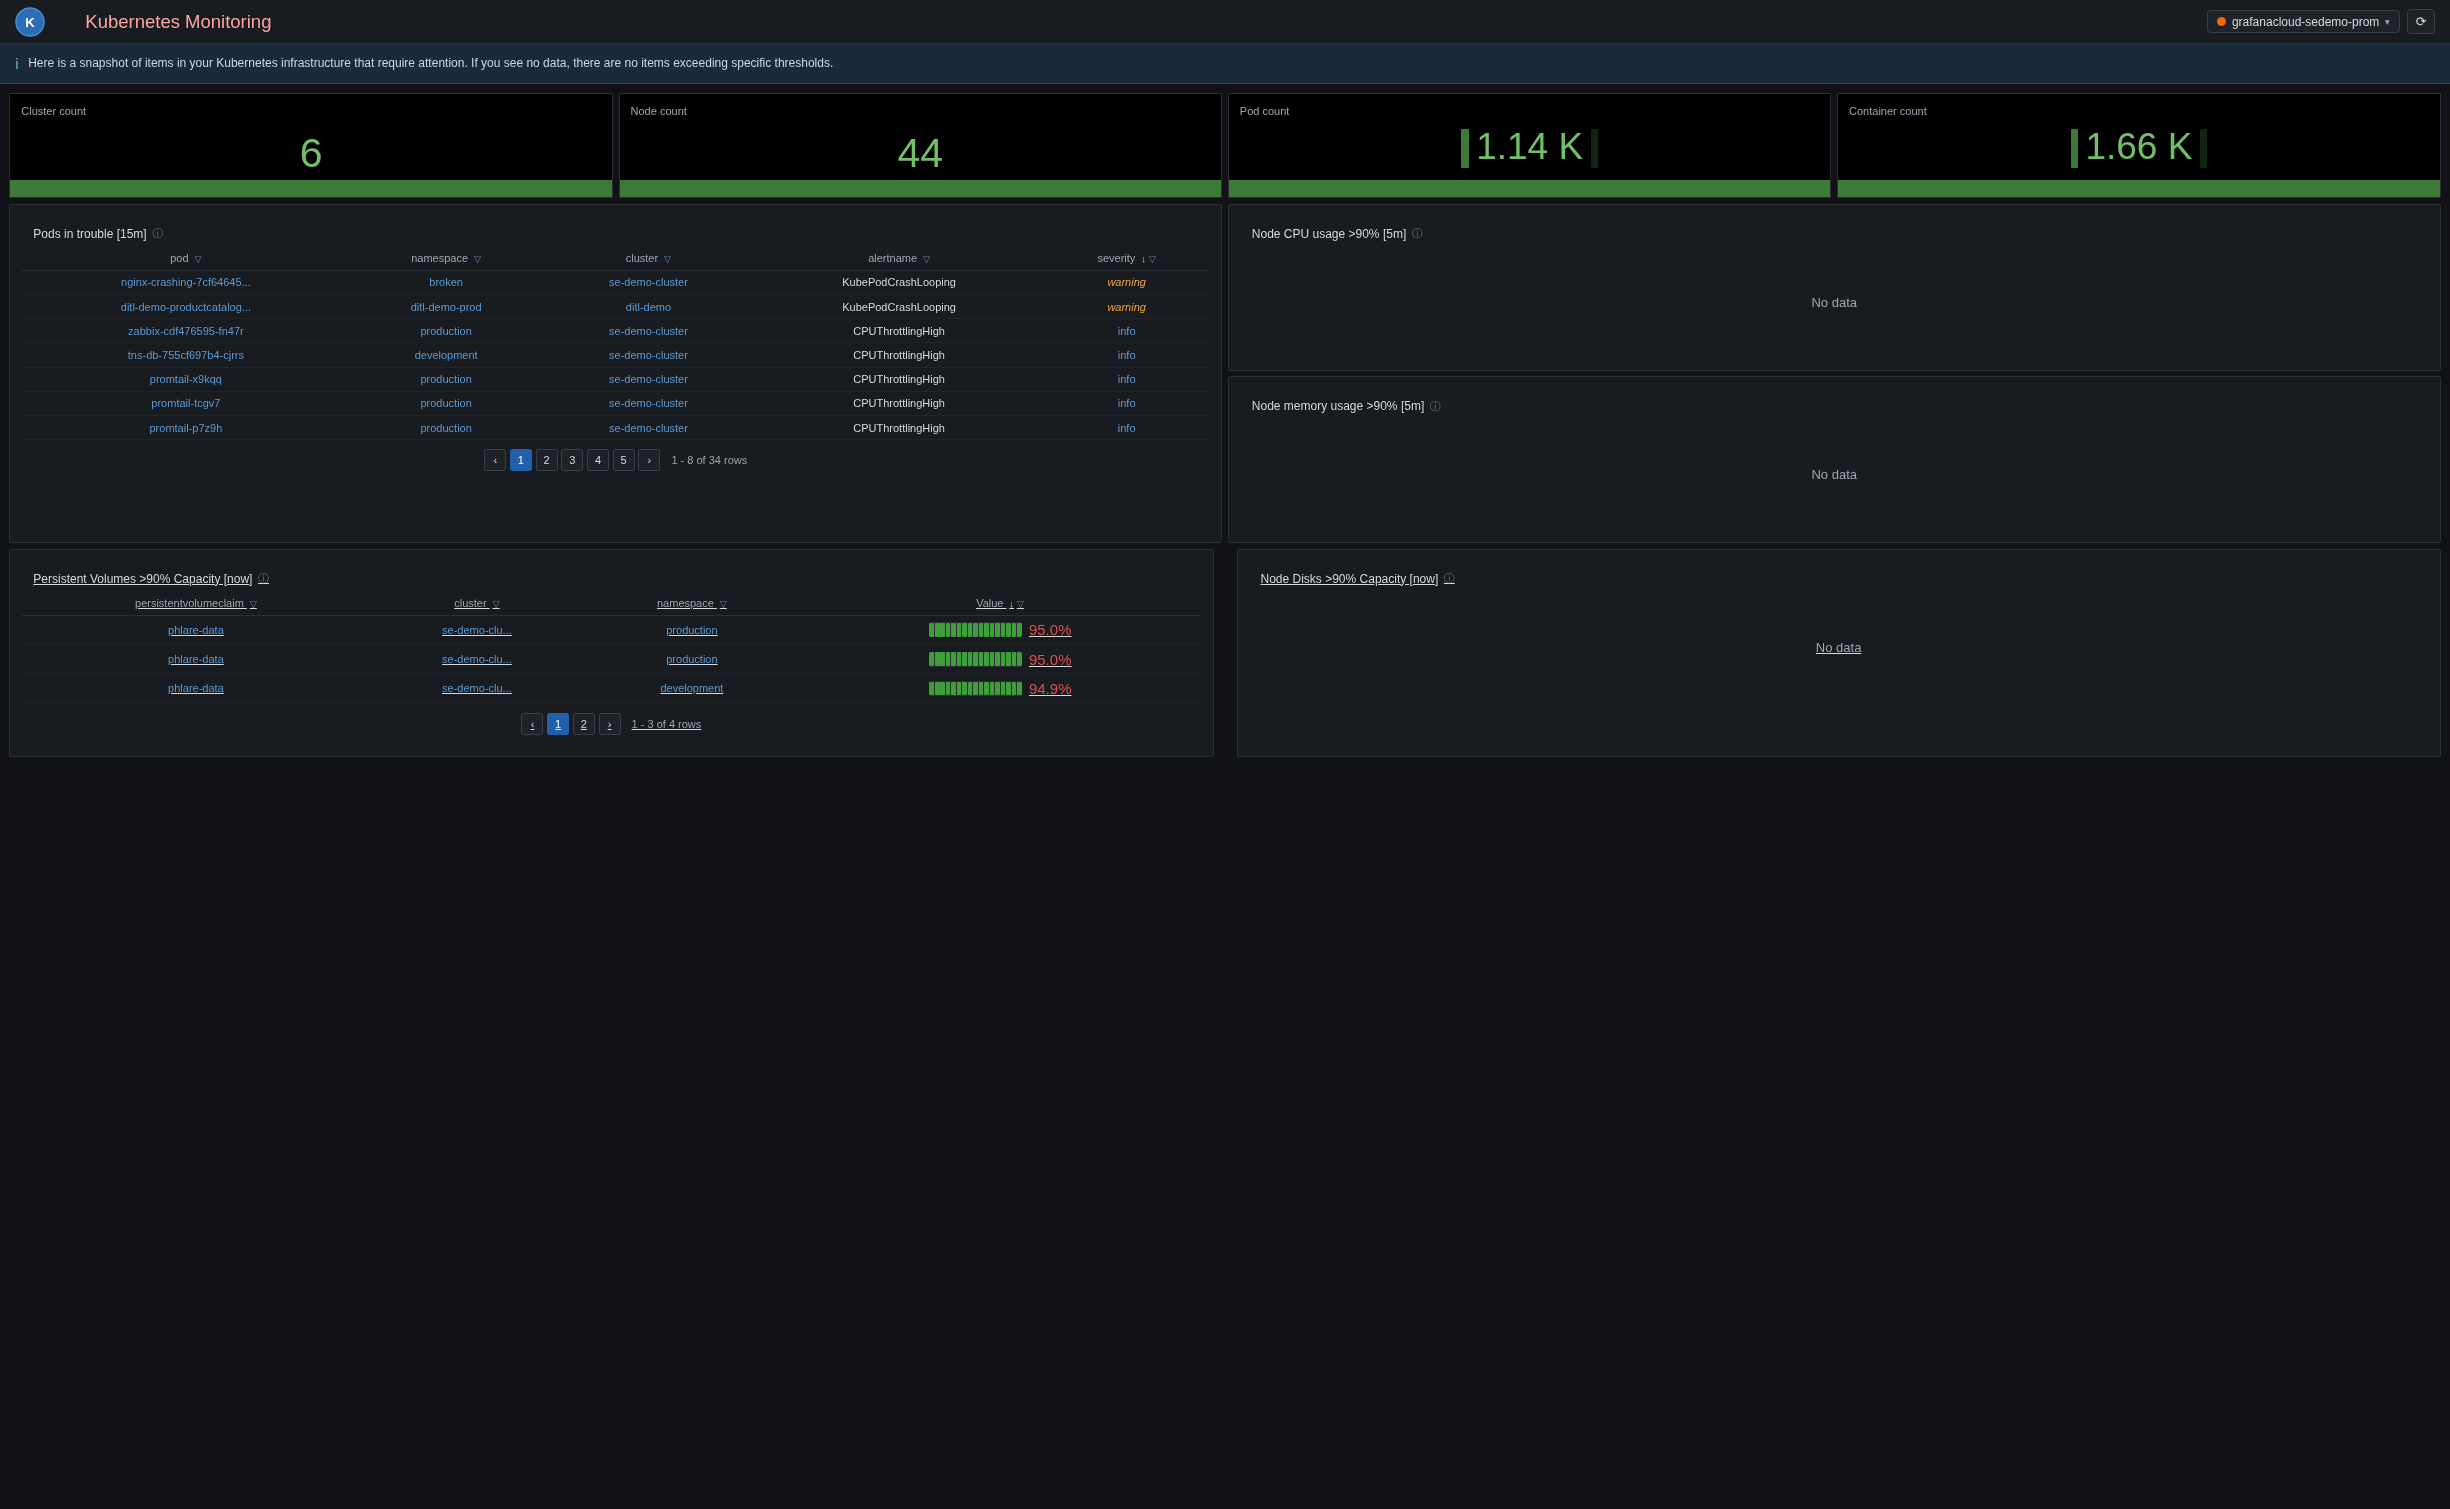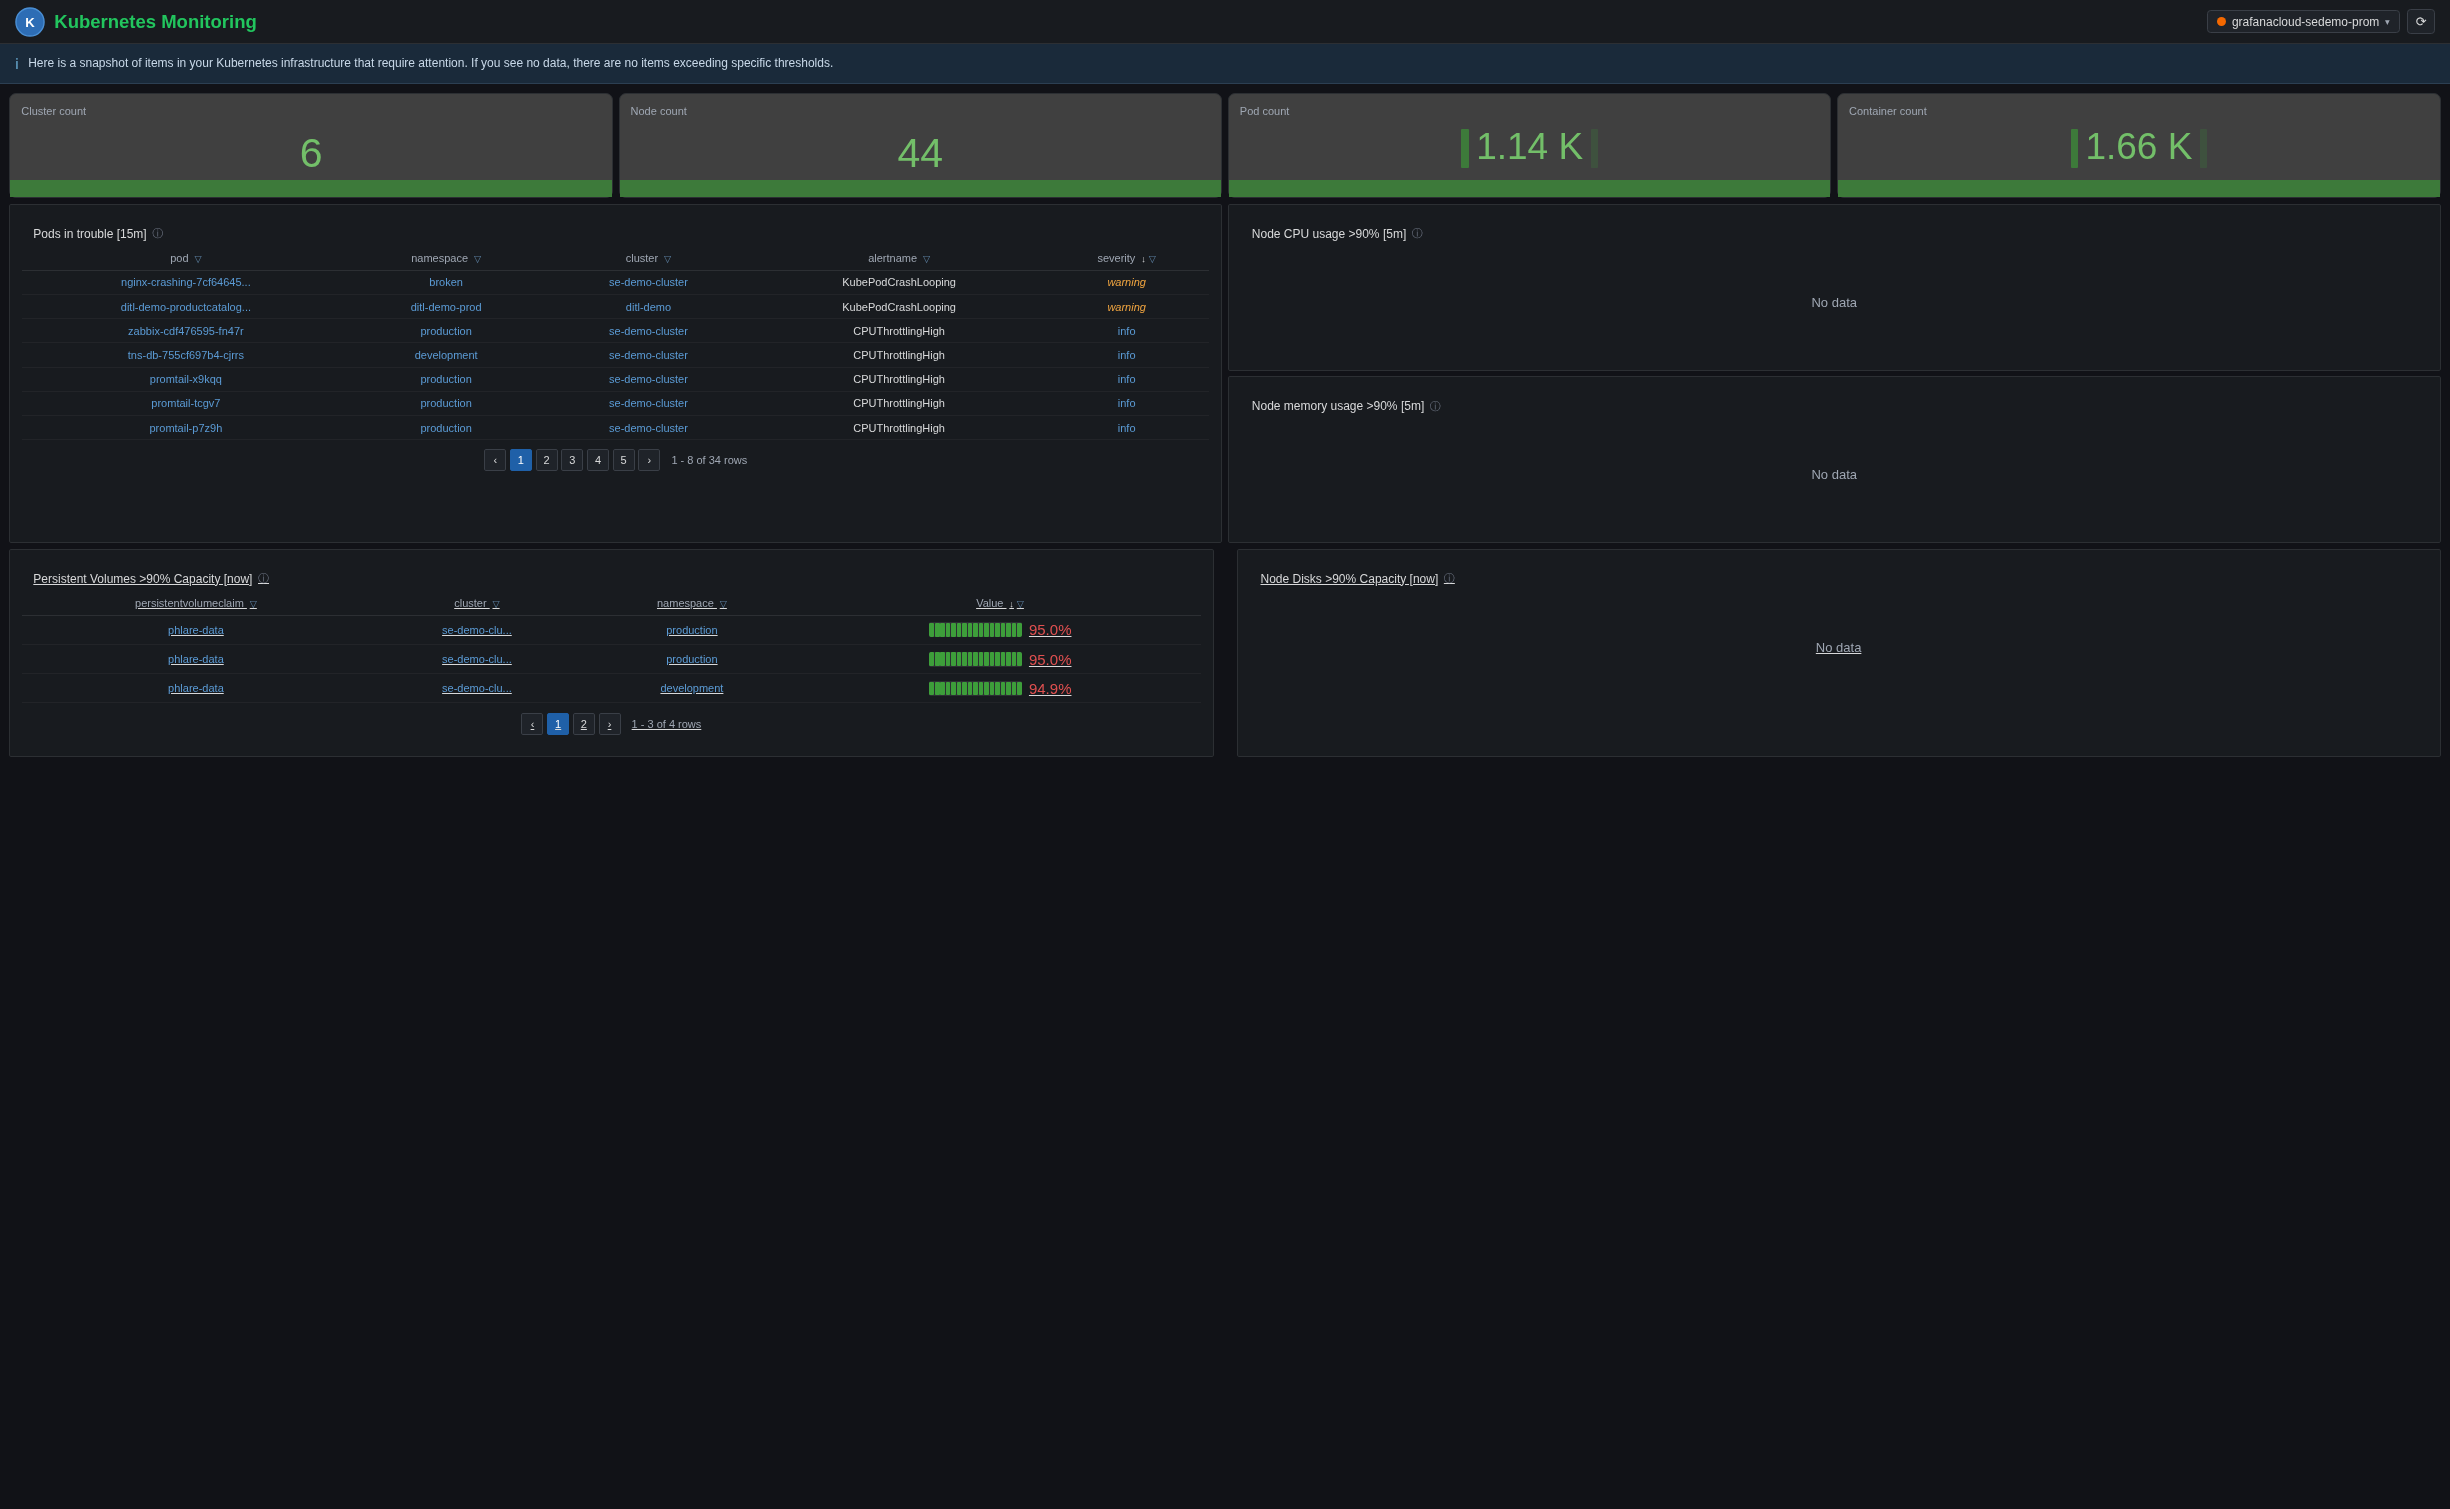--- a/index.html
+++ b/index.html
@@ -25,22 +25,23 @@
       display: flex;
       align-items: center;
       gap: 9.3px;
     }
     .app-logo {
       width: 30px;
       height: 30px;
     }
     .app-title {
       font-size: 18.5px;
-      font-weight: 700;
-      color: #22c55e;
+      font-weight: 400;
+      color: #fca5a5;
+      margin-left: 31px;
     }
     .top-header-right {
       display: flex;
       align-items: center;
       gap: 7.4px;
     }
     .datasource-selector {
       display: flex;
       align-items: center;
       gap: 5.6px;
@@ -91,23 +92,23 @@
     }
 
     
     .stats-row {
       display: grid;
       grid-template-columns: 1fr 1fr 1fr 1fr;
       gap: 5.6px;
       margin-bottom: 5.6px;
     }
     .stat-card {
-      background: #404040;
+      background: #000000;
       border: 0.9px solid #2c2f33;
-      border-radius: 7px;
+      border-radius: 1px;
       padding: 11px;
       position: relative;
       min-height: 93px;
     }
     .stat-label {
       font-size: 11px;
       color: #9fa7b3;
       margin-bottom: 3.7px;
     }
     .stat-value {

